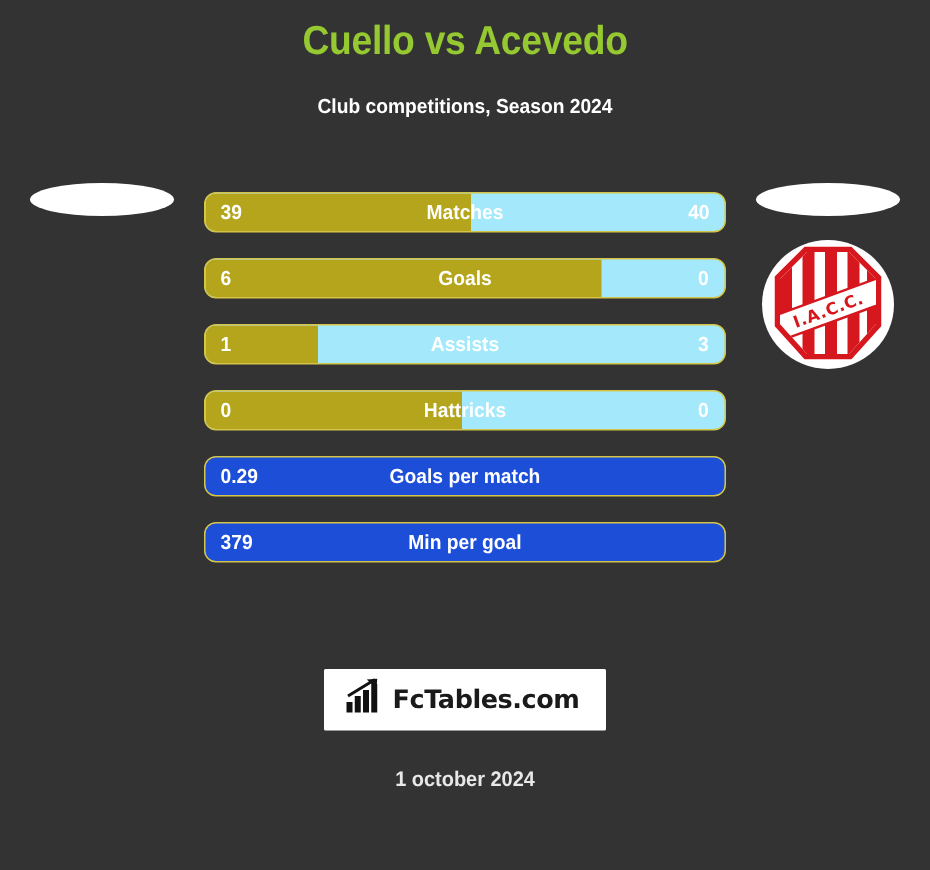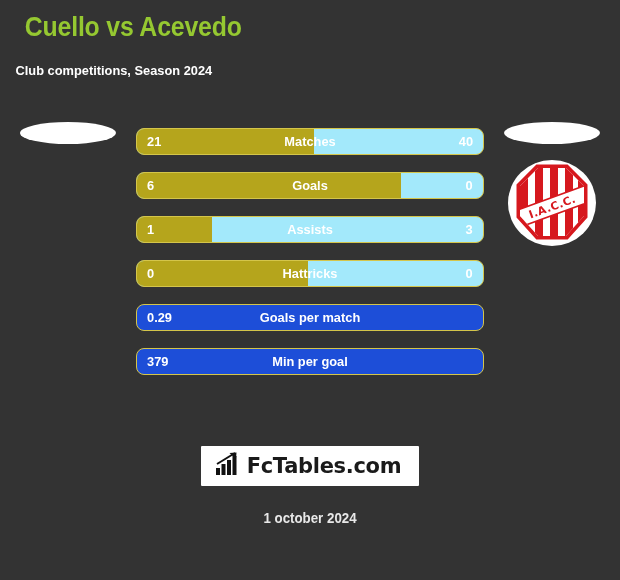--- a/index.html
+++ b/index.html
@@ -12,20 +12,21 @@
     height: 580px;
     background: #333333;
     font-family: "Liberation Sans", sans-serif;
     overflow: hidden;
     position: relative;
     -webkit-font-smoothing: antialiased;
   }
 
   
   .header {
+    text-align: center;
     padding-top: 10px;
   }
   .page-title {
     font-size: 27px;
     font-weight: bold;
     color: #95c831;
     letter-spacing: -0.2px;
     line-height: 34px;
     margin: 0;
     font-family: "Liberation Sans", sans-serif;
@@ -148,21 +149,21 @@
     padding: 6px 18px 6px 14px;
     border-radius: 1px;
   }
   .brand-inner {
     display: flex;
     align-items: center;
     gap: 6px;
   }
   .brand-icon { display: block; }
   .brand-text {
-    font-size: 21px;
+    font-size: 17px;
     font-weight: bold;
     color: #1a1a1a;
     letter-spacing: -0.3px;
     line-height: 24px;
     font-family: "DejaVu Sans", sans-serif;
   }
   .footer-date {
     margin-top: 24px;
     font-size: 14px;
     font-weight: bold;
@@ -207,21 +208,21 @@
           </g>
         </g>
         <path d="M29 6 L59 6 L78 25 L78 57 L59 78 L29 78 L10 57 L10 25 Z" fill="none" stroke="#d6181e" stroke-width="3"></path>
       </svg>
     </div>
   </div>
 
   <div class="bars">
       <div class="bar-row">
         <div class="bar-fill-left" style="width: 51.2%;"></div>
-        <span class="bar-value left">21</span>
+        <span class="bar-value left">39</span>
         <span class="bar-label">Matches</span>
         <span class="bar-value right">40</span>
       </div>
       <div class="bar-row">
         <div class="bar-fill-left" style="width: 76.4%;"></div>
         <span class="bar-value left">6</span>
         <span class="bar-label">Goals</span>
         <span class="bar-value right">0</span>
       </div>
       <div class="bar-row">

